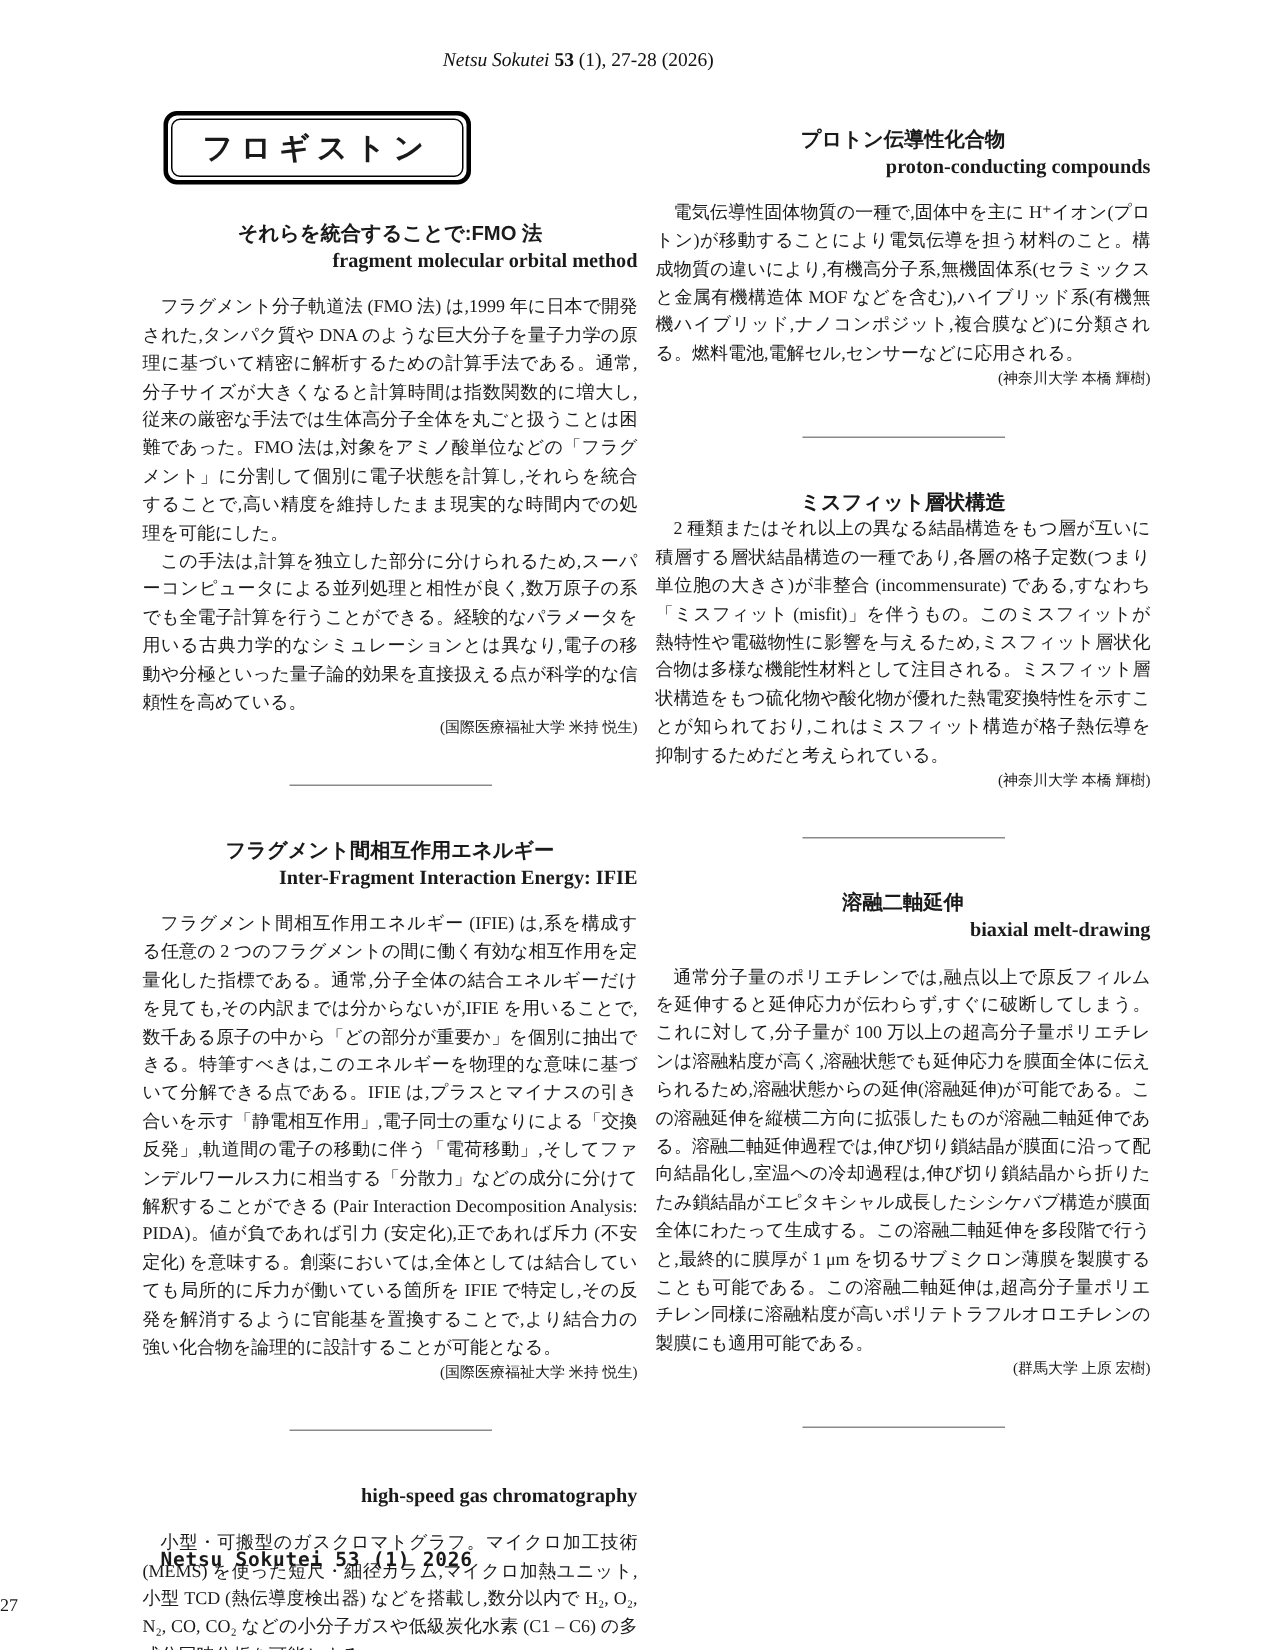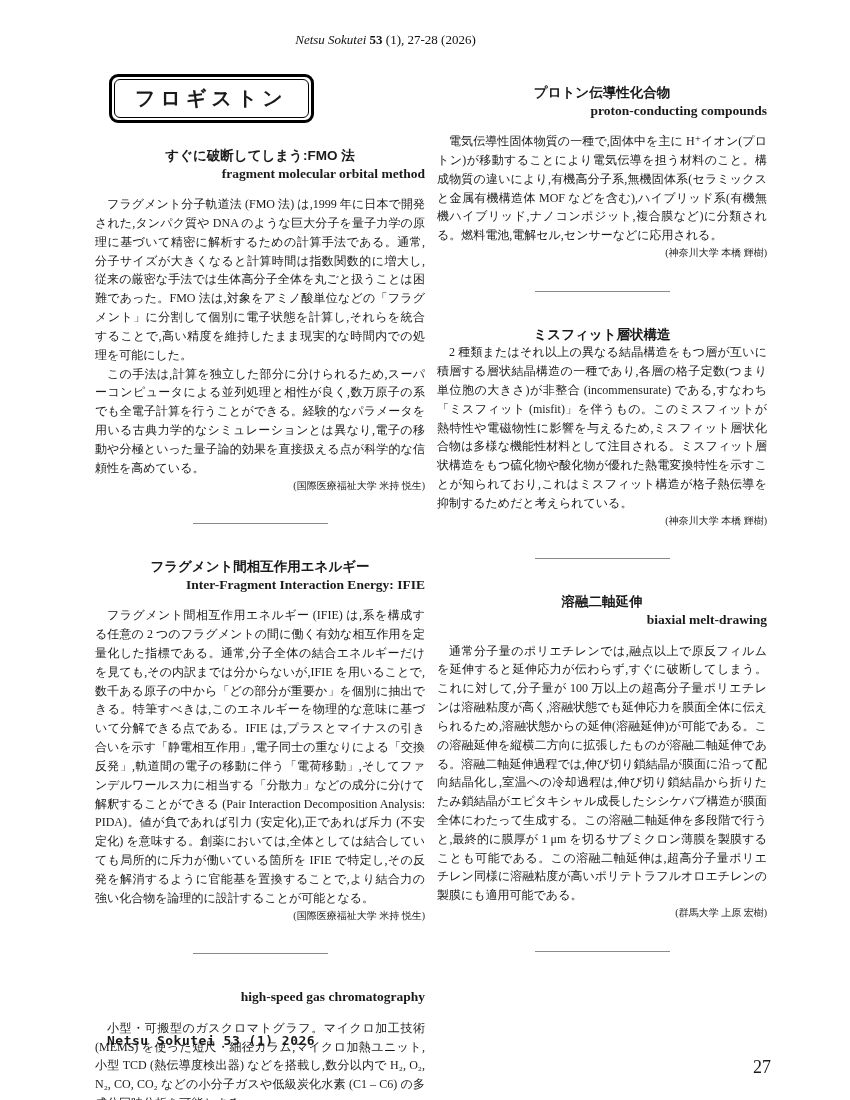--- a/index.html
+++ b/index.html
@@ -63,42 +63,42 @@
     margin:30px auto 34px auto;
   }
   .right-col-first{margin-top:12px;}
   .footer-line{
     position:absolute;left:95px;bottom:52px;
     font-family:"DejaVu Sans Mono","Liberation Mono",monospace;
     font-weight:bold;font-size:13px;letter-spacing:0.5px;margin-left:12px;
   }
   .page-number{
     position:absolute;left:0;right:0;bottom:22px;
-    text-align:right;font-size:18px;
+    text-align:left;font-size:12px;
   }
 </style>
 </head>
 <body>
 
 <div class="page">
 
   <div class="journal-header">
     <span class="jname">Netsu Sokutei</span><span> </span><span class="jvol">53</span><span> (1), 27-28 (2026)</span>
   </div>
 
   <div class="content">
 
     <div class="col">
 
       <div class="section-box-outer">
         <div class="section-box-inner">フロギストン</div>
       </div>
 
       <div class="entry">
-        <div class="entry-title-ja">すぐに破断してしまう:FMO 法</div>
+        <div class="entry-title-ja">それらを統合することで:FMO 法</div>
         <div class="entry-title-en">fragment molecular orbital method</div>
         <p>フラグメント分子軌道法 (FMO 法) は,1999 年に日本で開発された,タンパク質や DNA のような巨大分子を量子力学の原理に基づいて精密に解析するための計算手法である。通常,分子サイズが大きくなると計算時間は指数関数的に増大し,従来の厳密な手法では生体高分子全体を丸ごと扱うことは困難であった。FMO 法は,対象をアミノ酸単位などの「フラグメント」に分割して個別に電子状態を計算し,それらを統合することで,高い精度を維持したまま現実的な時間内での処理を可能にした。</p>
         <p>この手法は,計算を独立した部分に分けられるため,スーパーコンピュータによる並列処理と相性が良く,数万原子の系でも全電子計算を行うことができる。経験的なパラメータを用いる古典力学的なシミュレーションとは異なり,電子の移動や分極といった量子論的効果を直接扱える点が科学的な信頼性を高めている。</p>
         <div class="attribution">(国際医療福祉大学 米持 悦生)</div>
       </div>
 
       <hr class="divider">
 
       <div class="entry">
         <div class="entry-title-ja">フラグメント間相互作用エネルギー</div>

